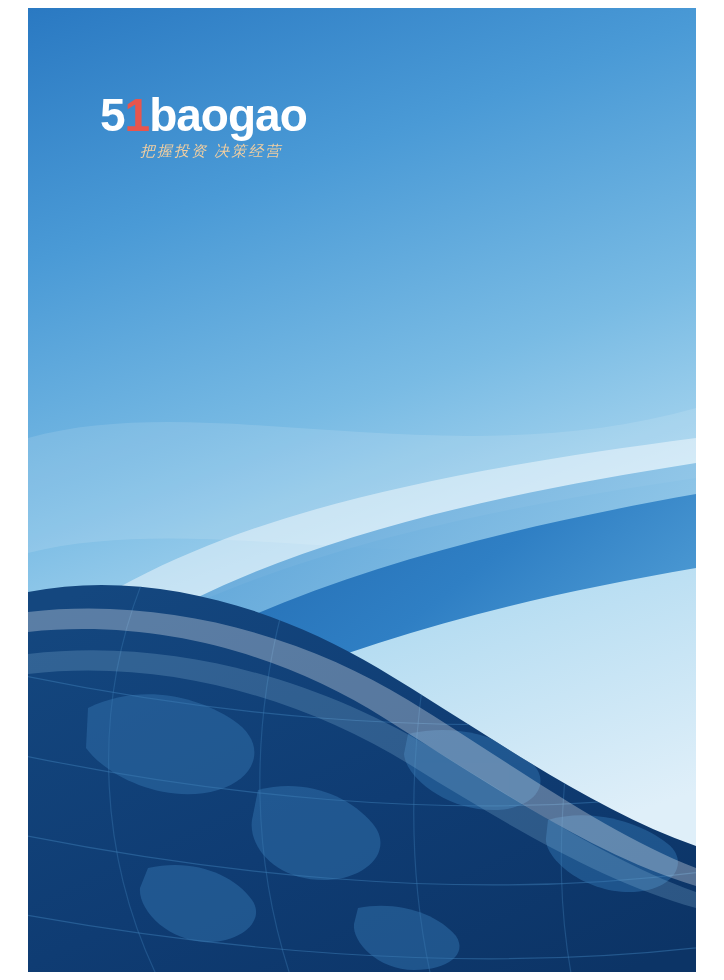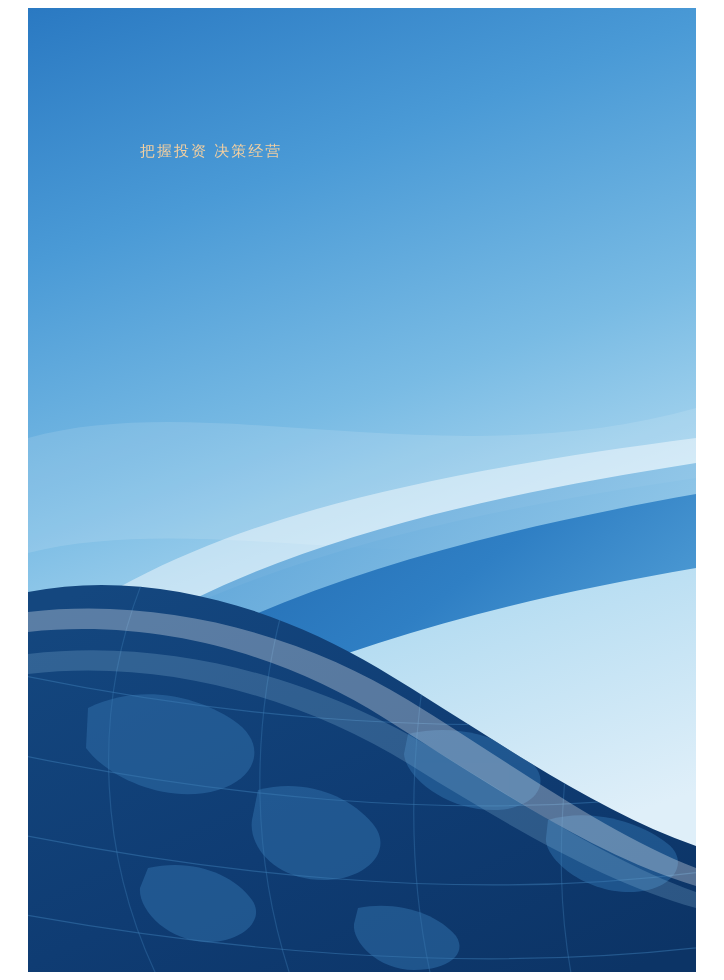--- a/index.html
+++ b/index.html
@@ -55,20 +55,21 @@
   }
   .logo-text .num5 { color: #ffffff; }
   .logo-text .num1 { color: #e8554d; }
   .logo-sub {
     position: absolute;
     left: 40px;
     top: 52px;
     font-size: 15px;
     letter-spacing: 2px;
     color: #f3cfa0;
+    font-style: italic;
     white-space: nowrap;
   }
   
   .title {
     position: absolute;
     left: 72px;
     top: 228px;
     width: 540px;
     font-size: 31px;
     line-height: 54px;
@@ -144,18 +145,19 @@
         <path d="M260,580 C220,720 222,860 270,990"></path>
         <path d="M400,640 C380,760 380,880 408,990"></path>
         <path d="M540,740 C530,830 530,910 548,990"></path>
       </g>
 
       <path d="M0,604 C140,588 280,630 380,692 C490,760 580,826 668,860 L668,878 C568,848 470,782 356,710 C258,648 132,610 0,624 Z" fill="#ffffff" opacity="0.30"></path>
       <path d="M0,646 C150,628 300,676 410,744 C510,806 590,856 668,884 L668,900 C576,874 484,820 384,758 C278,692 140,650 0,666 Z" fill="#9fcdea" opacity="0.22"></path>
     </svg>
 
     <div class="logo">
+      <div class="logo-text"><span class="num5">5</span><span class="num1">1</span><span>baogao</span></div>
       <div class="logo-sub">把握投资 决策经营</div>
     </div>
 
 
   </div>
 </div>
 
 </body></html>

